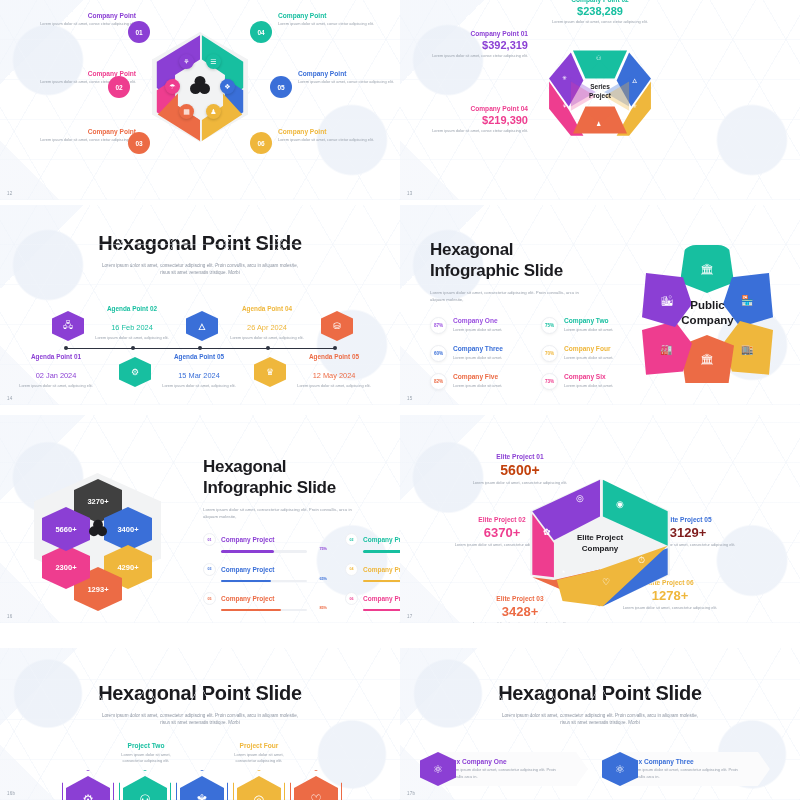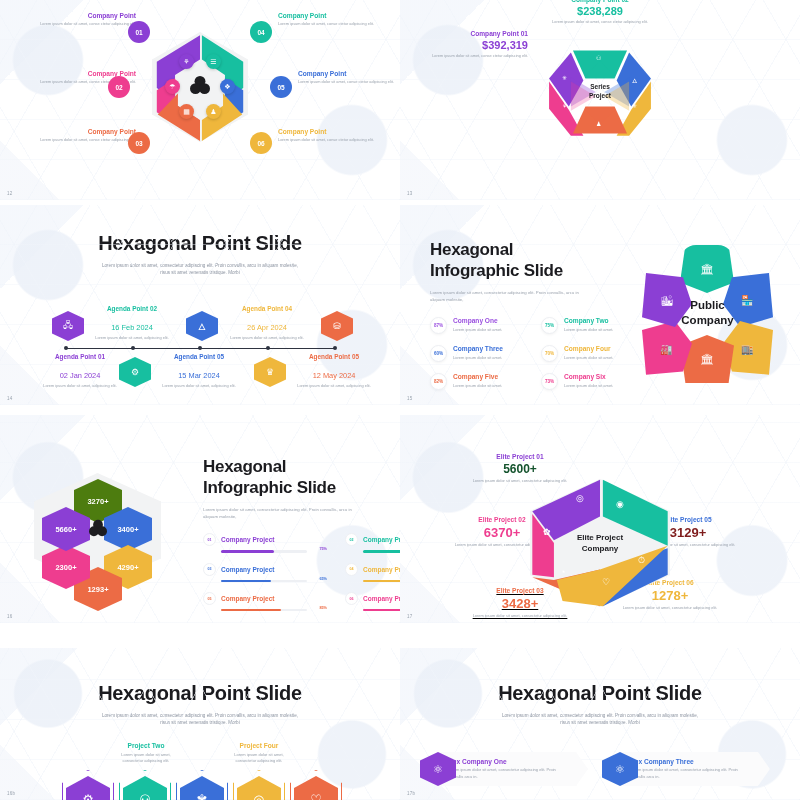--- a/index.html
+++ b/index.html
@@ -227,20 +227,25 @@
     <div class="d">Lorem ipsum dolor sit amet, conse ctetur adipiscing elit.</div>
   </div>
 
   <div class="pt L" style="left:10px;top:30px;">
     <div class="h" style="color:#8b3fd4">Company Point 01</div>
     <div class="v" style="color:#8b3fd4">$392,319</div>
     <div class="d">Lorem ipsum dolor sit amet, conse ctetur adipiscing elit.</div>
   </div>
 
 
+  <div class="pt L" style="left:10px;top:105px;">
+    <div class="h" style="color:#ee3d8f">Company Point 04</div>
+    <div class="v" style="color:#ee3d8f">$219,390</div>
+    <div class="d">Lorem ipsum dolor sit amet, conse ctetur adipiscing elit.</div>
+  </div>
 
 
 
   <div class="wheel" style="left:148px;top:40px;width:104px;height:104px;">
     <div class="seg" style="clip-path:polygon(24% 10%, 76% 10%, 64% 37%, 36% 37%);background:#17bfa0"></div>
     <div class="seg" style="clip-path:polygon(22% 12%, 34% 39%, 20% 64%, 1% 37%);background:#8b3fd4"></div>
     <div class="seg" style="clip-path:polygon(78% 12%, 99% 37%, 80% 64%, 66% 39%);background:#3a6fd8"></div>
     <div class="seg" style="clip-path:polygon(1% 40%, 20% 67%, 34% 92%, 22% 92%, 1% 66%);background:#ee3d8f"></div>
     <div class="seg" style="clip-path:polygon(99% 40%, 99% 66%, 78% 92%, 66% 92%, 80% 67%);background:#efb73c"></div>
     <div class="seg" style="clip-path:polygon(24% 90%, 36% 64%, 64% 64%, 76% 90%);background:#ec6b45"></div>
@@ -288,21 +293,21 @@
   <div class="hex" style="position:absolute;left:186px;top:106px;width:32px;height:30px;background:#3a6fd8;">
         <span style="font-size:9px">🜂</span>
       </div>
   <div class="hex" style="position:absolute;left:254px;top:152px;width:32px;height:30px;background:#efb73c;">
         <span style="font-size:9px">♛</span>
       </div>
   <div class="hex" style="position:absolute;left:321px;top:106px;width:32px;height:30px;background:#ec6b45;">
         <span style="font-size:9px">⛁</span>
       </div>
 
-  <div class="ag" style="left:36px;top:148px;text-align:center;">
+  <div class="ag" style="left:12px;top:148px;text-align:center;">
     <div class="h" style="color:#8b3fd4">Agenda Point 01</div>
     <div class="dt" style="color:#8b3fd4">02 Jan 2024</div>
     <div class="d">Lorem ipsum dolor sit amet, adipiscing elit.</div>
   </div>
   <div class="ag" style="left:88px;top:100px;">
     <div class="h" style="color:#17bfa0">Agenda Point 02</div>
     <div class="dt" style="color:#17bfa0">16 Feb 2024</div>
     <div class="d">Lorem ipsum dolor sit amet, adipiscing elit.</div>
   </div>
   <div class="ag" style="left:155px;top:148px;">
@@ -396,21 +401,21 @@
     </div>
   </div>
 </div>
 
 <div class="slide r2 c0">
   <div class="hexbg"></div>
   <div class="slide-no">16</div>
 
   <div style="position:absolute;left:30px;top:52px;width:135px;height:126px;">
     <div style="position:absolute;inset:6px 4px;background:#f2f3f4;clip-path:polygon(50% 0,100% 25%,100% 75%,50% 100%,0 75%,0 25%);box-shadow:0 2px 9px rgba(0,0,0,.07);"></div>
-    <div class="hex" style="position:absolute;left:44px;top:12px;width:48px;height:44px;background:#4d7c0f;font-size:7.5px;font-weight:bold;">3270+</div>
+    <div class="hex" style="position:absolute;left:44px;top:12px;width:48px;height:44px;background:#404040;font-size:7.5px;font-weight:bold;">3270+</div>
     <div class="hex" style="position:absolute;left:74px;top:40px;width:48px;height:44px;background:#3a6fd8;font-size:7.5px;font-weight:bold;">3400+</div>
     <div class="hex" style="position:absolute;left:74px;top:78px;width:48px;height:44px;background:#efb73c;font-size:7.5px;font-weight:bold;">4290+</div>
     <div class="hex" style="position:absolute;left:44px;top:100px;width:48px;height:44px;background:#ec6b45;font-size:7.5px;font-weight:bold;">1293+</div>
     <div class="hex" style="position:absolute;left:12px;top:78px;width:48px;height:44px;background:#ee3d8f;font-size:7.5px;font-weight:bold;">2300+</div>
     <div class="hex" style="position:absolute;left:12px;top:40px;width:48px;height:44px;background:#8b3fd4;font-size:7.5px;font-weight:bold;">5660+</div>
     <div style="position:absolute;left:50%;top:50%;transform:translate(-50%,-50%);">
       <svg width="20" height="18" viewBox="0 0 24 22">
             <circle cx="12" cy="7" r="6" fill="#1d1d20"></circle>
             <circle cx="7" cy="15" r="6" fill="#1d1d20"></circle>
             <circle cx="17" cy="15" r="6" fill="#1d1d20"></circle>
@@ -490,29 +495,29 @@
     </div>
   </div>
 </div>
 
 <div class="slide r2 c1">
   <div class="hexbg"></div>
   <div class="slide-no">17</div>
 
   <div class="pt C" style="left:50px;top:38px;">
     <div class="h" style="color:#8b3fd4">Elite Project 01</div>
-    <div class="v" style="font-size:12px;color:#14532d">5600+</div>
+    <div class="v" style="font-size:14px;color:#c2410c">5600+</div>
     <div class="d">Lorem ipsum dolor sit amet, consectetur adipiscing elit.</div>
   </div>
   <div class="pt C" style="left:32px;top:101px;">
     <div class="h" style="color:#ee3d8f">Elite Project 02</div>
     <div class="v" style="font-size:13px;color:#ee3d8f">6370+</div>
     <div class="d">Lorem ipsum dolor sit amet, consectetur adipiscing elit.</div>
   </div>
-  <div class="pt C" style="left:50px;top:172px;text-decoration:underline;">
+  <div class="pt C" style="left:50px;top:180px;">
     <div class="h" style="color:#ec6b45">Elite Project 03</div>
     <div class="v" style="font-size:13px;color:#ec6b45">3428+</div>
     <div class="d">Lorem ipsum dolor sit amet, consectetur adipiscing elit.</div>
   </div>
   <div class="pt C" style="left:218px;top:101px;">
     <div class="h" style="color:#3a6fd8">Elite Project 05</div>
     <div class="v" style="font-size:13px;color:#7f1d1d">3129+</div>
     <div class="d">Lorem ipsum dolor sit amet, consectetur adipiscing elit.</div>
   </div>
   <div class="pt C" style="left:200px;top:164px;">

